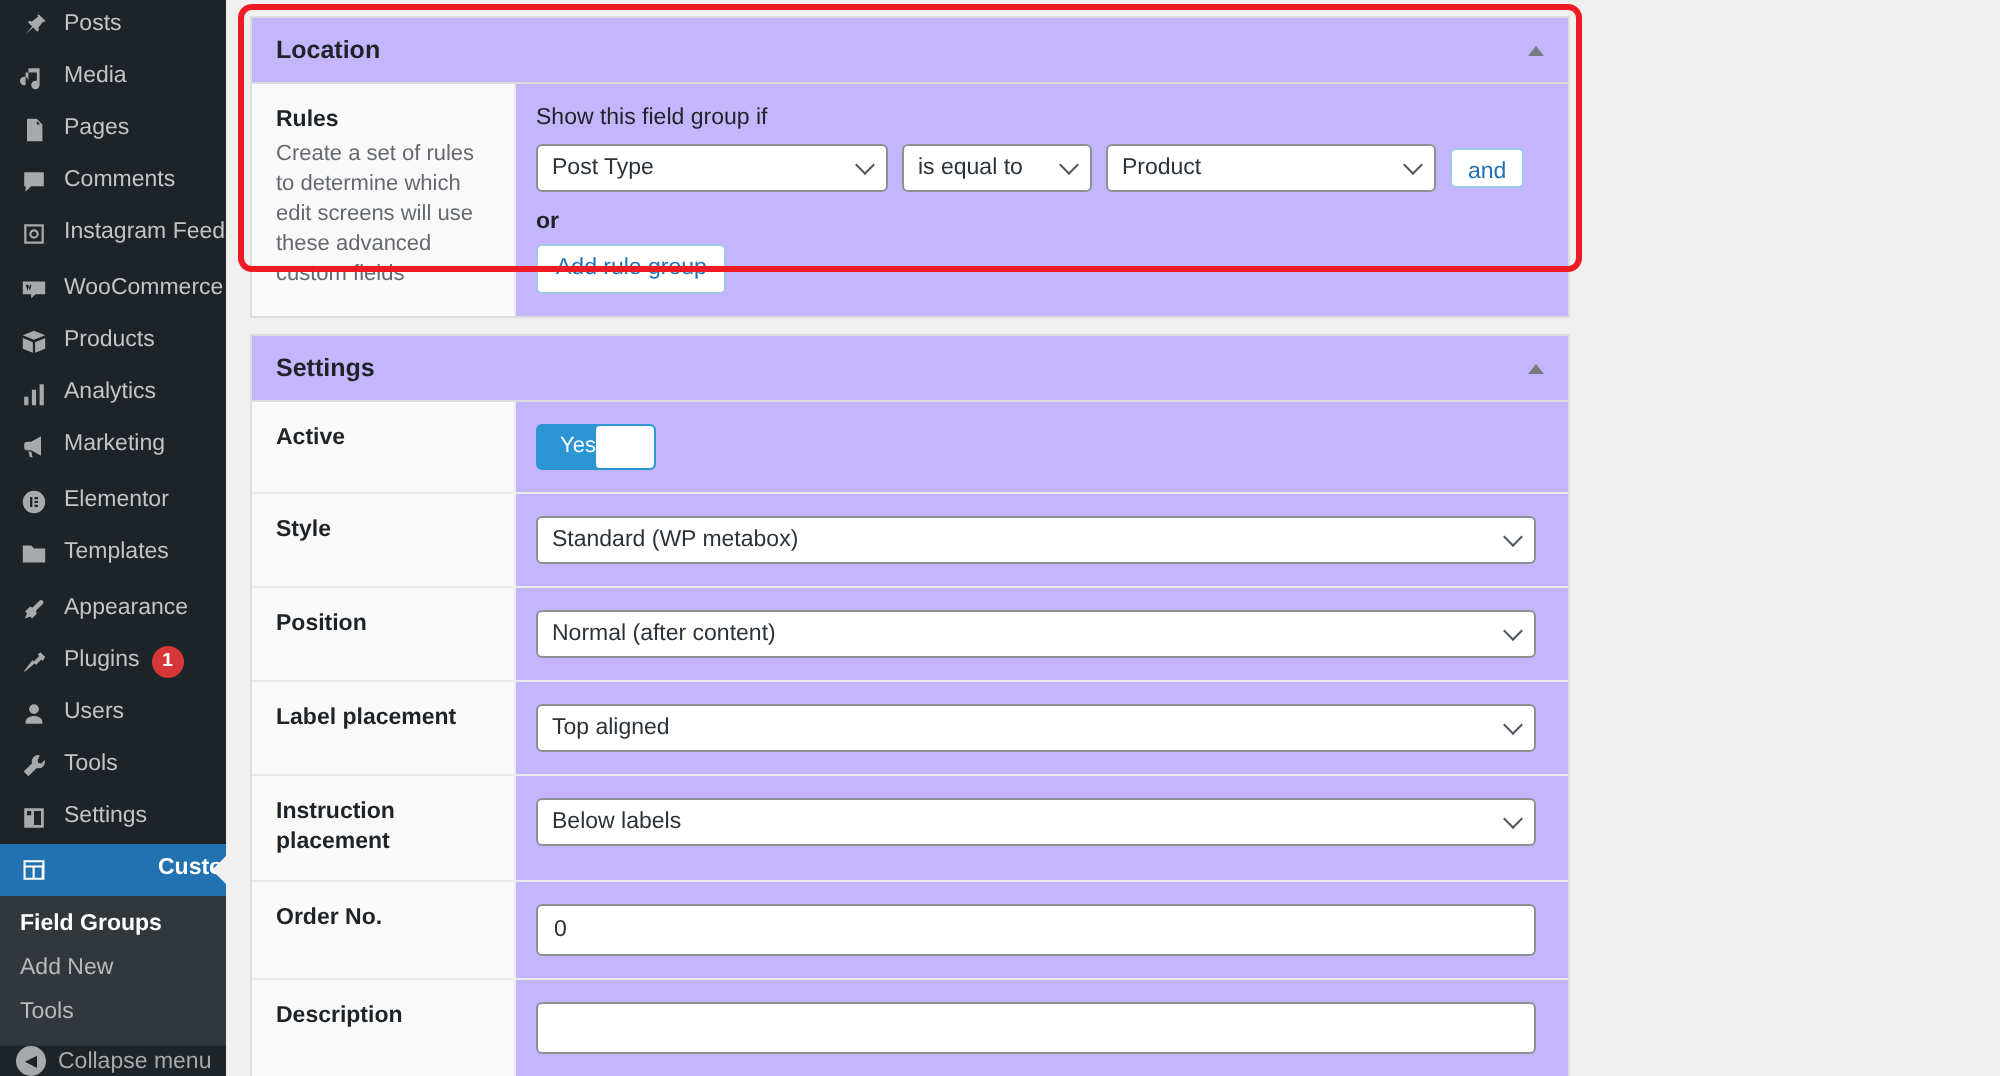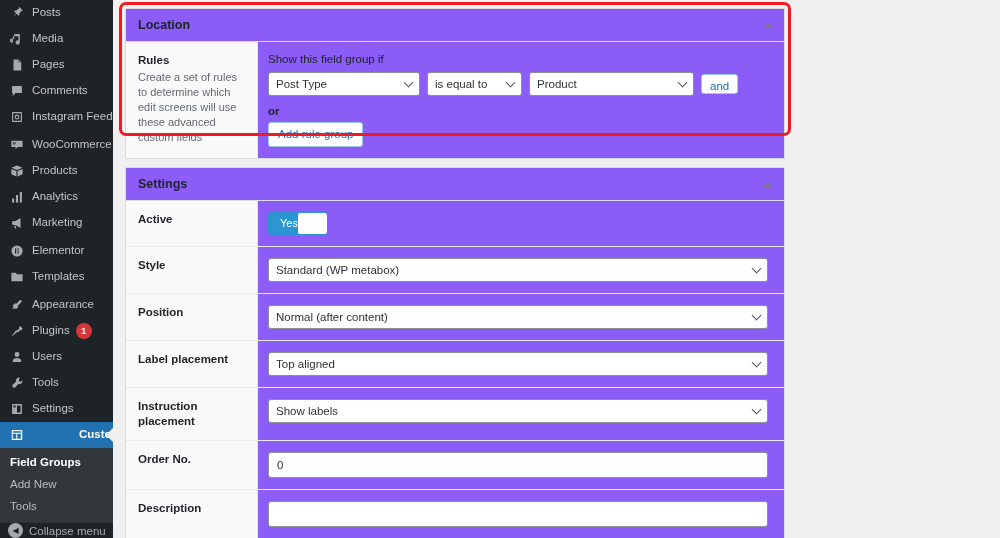--- a/index.html
+++ b/index.html
@@ -73,21 +73,21 @@
   }
 
   
   .content {
     flex: 1 1 auto; position: relative;
     padding: 8px 0 0 12px;
     background: #f0f0f1;
     overflow: hidden;
   }
   .panel {
-    width: 660px; background: #8b5cf6;
+    width: 660px; background: #c4b5fd;
     border: 1px solid #dcdcde;
     margin-bottom: 8px;
   }
   .panel-header {
     height: 33px; display: flex; align-items: center;
     justify-content: space-between;
     padding: 0 12px;
     border-bottom: 1px solid #dcdcde;
   }
   .panel-title { font-size: 12.5px; font-weight: 700; color: #1d2327; }
@@ -355,21 +355,21 @@
         <span class="caret-up"></span>
       </div>
       <div class="row">
         <div class="row-label">
           <div class="lbl">Rules</div>
           <div class="desc">Create a set of rules to determine which edit screens will use these advanced custom fields</div>
         </div>
         <div class="row-field">
           <div class="field-caption">Show this field group if</div>
           <div class="rule-line">
-            <span class="select" style="width:152px;">
+            <span class="select" style="width:176px;">
               <span>Post Type</span>
               <span class="chev"></span>
             </span>
             <span class="select" style="width:95px;">
               <span>is equal to</span>
               <span class="chev"></span>
             </span>
             <span class="select" style="width:165px;">
               <span>Product</span>
               <span class="chev"></span>
@@ -435,21 +435,21 @@
           </span>
         </div>
       </div>
 
       <div class="row">
         <div class="row-label">
           <div class="lbl">Instruction placement</div>
         </div>
         <div class="row-field">
           <span class="select wide-full">
-            <span>Show labels</span>
+            <span>Below labels</span>
             <span class="chev"></span>
           </span>
         </div>
       </div>
 
       <div class="row">
         <div class="row-label">
           <div class="lbl">Order No.</div>
         </div>
         <div class="row-field">

